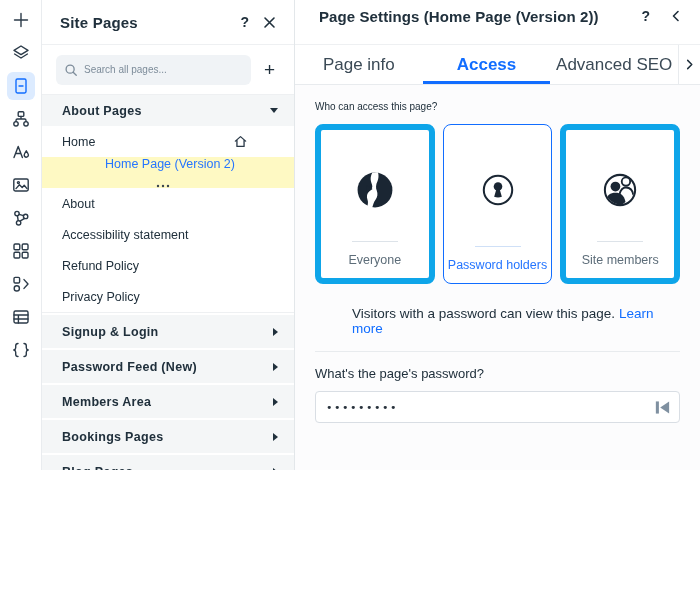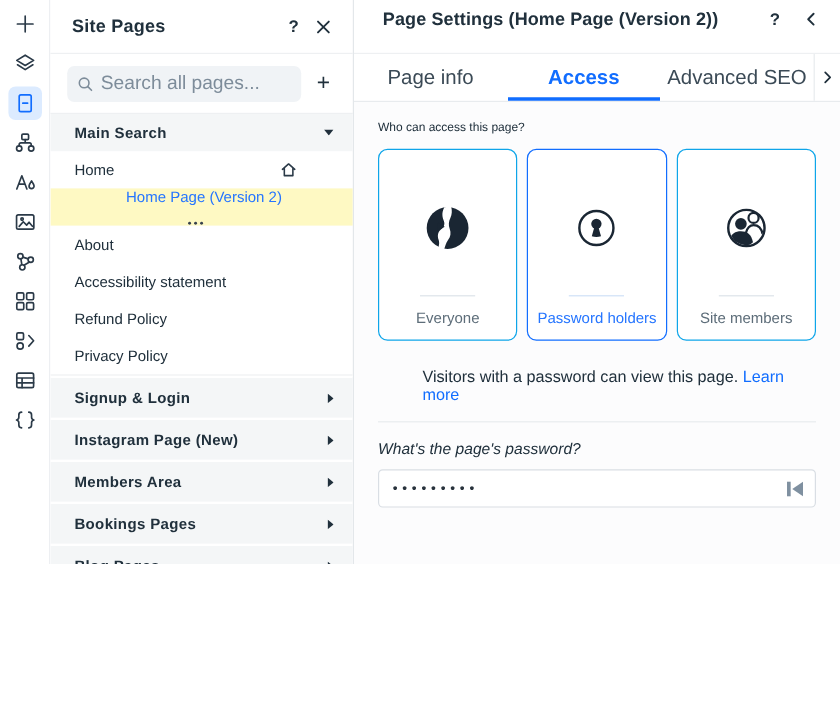--- a/index.html
+++ b/index.html
@@ -37,21 +37,21 @@
     height:50px; flex:none; display:flex; align-items:center;
     padding:0 16px 0 14px; border-bottom:1px solid #eef0f2; gap:10px;
   }
   .search-box {
     flex:1; height:30px; background:#f0f3f6; border-radius:6px;
     display:flex; align-items:center; padding:0 8px; gap:6px; cursor:text;
   }
   .search-box svg { stroke:#7d8c9a; fill:none; stroke-width:1.5; stroke-linecap:round; flex:none; }
   .search-box input {
     border:none; outline:none; background:transparent; width:100%;
-    font-size:16px; color:#20303c; font-family:"Liberation Sans", sans-serif;
+    font-size:10px; color:#20303c; font-family:"Liberation Sans", sans-serif;
   }
   .search-box input::placeholder { color:#7d8c9a; }
   .add-page-btn { font-size:19px; font-weight:400; color:#20303c; cursor:pointer; line-height:1; padding:0 3px; }
   .sb-list { flex:1; overflow:hidden; }
   .row {
     height:31px; display:flex; align-items:center;
     padding:0 16px 0 20px; font-size:12.5px; cursor:pointer; position:relative;
   }
   .row .lbl { flex:1; white-space:nowrap; overflow:hidden; text-overflow:ellipsis; }
   .row.head { background:#f4f6f7; font-weight:bold; letter-spacing:.3px; }
@@ -78,33 +78,33 @@
   .tab.active { color:#116dff; font-weight:bold; box-shadow:inset 0 -3px 0 #116dff; }
   .tabs-more {
     width:22px; flex:none; border-left:1px solid #e8ebee;
     display:flex; align-items:center; justify-content:center; cursor:pointer;
   }
   .tabs-more svg, .ph .chev svg { stroke:#20303c; fill:none; stroke-width:1.6; stroke-linecap:round; stroke-linejoin:round; }
   .body { flex:1; background:#fcfcfd; padding:16px 20px 0 20px; }
   .question { font-size:10px; color:#20303c; }
   .cards { display:flex; gap:8px; margin-top:12px; }
   .card {
-    flex:1; height:160px; background:#fff; border:1px solid #0ea5e9; border-radius:8px;
+    flex:1; height:160px; background:#fff; border:6px solid #0ea5e9; border-radius:8px;
     display:flex; flex-direction:column; align-items:center; cursor:pointer;
   }
   .card.selected { border:1.5px solid #116dff; }
   .card .icon-area { flex:1; display:flex; align-items:center; justify-content:center; width:100%; padding-top:8px; }
   .card .mini-divider { width:46px; border-top:1px solid #dde3e9; flex:none; }
   .card.selected .mini-divider { border-top-color:#cfe0f7; }
   .card .card-label { height:36px; display:flex; align-items:center; font-size:12.5px; color:#5d6d79; flex:none; }
   .card.selected .card-label { color:#2575ff; }
   .note { margin-top:22px; font-size:13.5px; color:#20303c;margin-left:37px; }
   .note a { color:#116dff; text-decoration:none; cursor:pointer; }
   .hr { border-top:1px solid #e8ebee; margin:15px 0 14px 0; }
-  .pw-label { font-size:13px; margin-bottom:10px;font-style:italic; }
+  .pw-label { font-size:13px; margin-bottom:10px; }
   .pw-field {
     height:32px; background:#fff; border:1px solid #d9dee4; border-radius:4px;
     display:flex; align-items:center; padding:0 5px 0 10px;
   }
   .pw-field input {
     flex:1; border:none; outline:none; background:transparent;
     font-size:11px; letter-spacing:1.5px; color:#28323c;
     font-family:"DejaVu Sans", sans-serif;
   }
   .pw-reveal { width:24px; height:24px; display:flex; align-items:center; justify-content:center; cursor:pointer; flex:none; }
@@ -207,21 +207,21 @@
             <circle cx="7" cy="7" r="4.6"></circle>
             <path d="M10.5 10.5L14 14"></path>
           </svg>
         <input type="text" placeholder="Search all pages..." style="">
       </div>
       <span class="add-page-btn">+</span>
     </div>
 
     <div class="sb-list">
       <div class="row head">
-        <span class="lbl">Main Search</span>
+        <span class="lbl">About Pages</span>
         <svg class="caret-down" viewBox="0 0 8 5">
             <path d="M0 0h8L4 5Z" fill="#20303c"></path>
           </svg>
       </div>
       <div class="row">
         <span class="lbl">Home</span>
         <span class="home-glyph">
           <svg width="15" height="15" viewBox="0 0 16 16">
               <path d="M2.5 7.6 L8 2.8 L13.5 7.6 M4.2 6.6 V13.2 h7.6 V6.6"></path>
             </svg>
@@ -251,21 +251,21 @@
       </div>
       <div class="mp-gap"></div>
 
       <div class="row head-collapsed">
         <span class="lbl">Signup &amp; Login</span>
         <svg class="caret-right" viewBox="0 0 5 8">
             <path d="M0 0v8l5-4Z" fill="#20303c"></path>
           </svg>
       </div>
       <div class="row head-collapsed">
-        <span class="lbl">Instagram Page (New)</span>
+        <span class="lbl">Password Feed (New)</span>
         <svg class="caret-right" viewBox="0 0 5 8">
             <path d="M0 0v8l5-4Z" fill="#20303c"></path>
           </svg>
       </div>
       <div class="row head-collapsed">
         <span class="lbl">Members Area</span>
         <svg class="caret-right" viewBox="0 0 5 8">
             <path d="M0 0v8l5-4Z" fill="#20303c"></path>
           </svg>
       </div>

